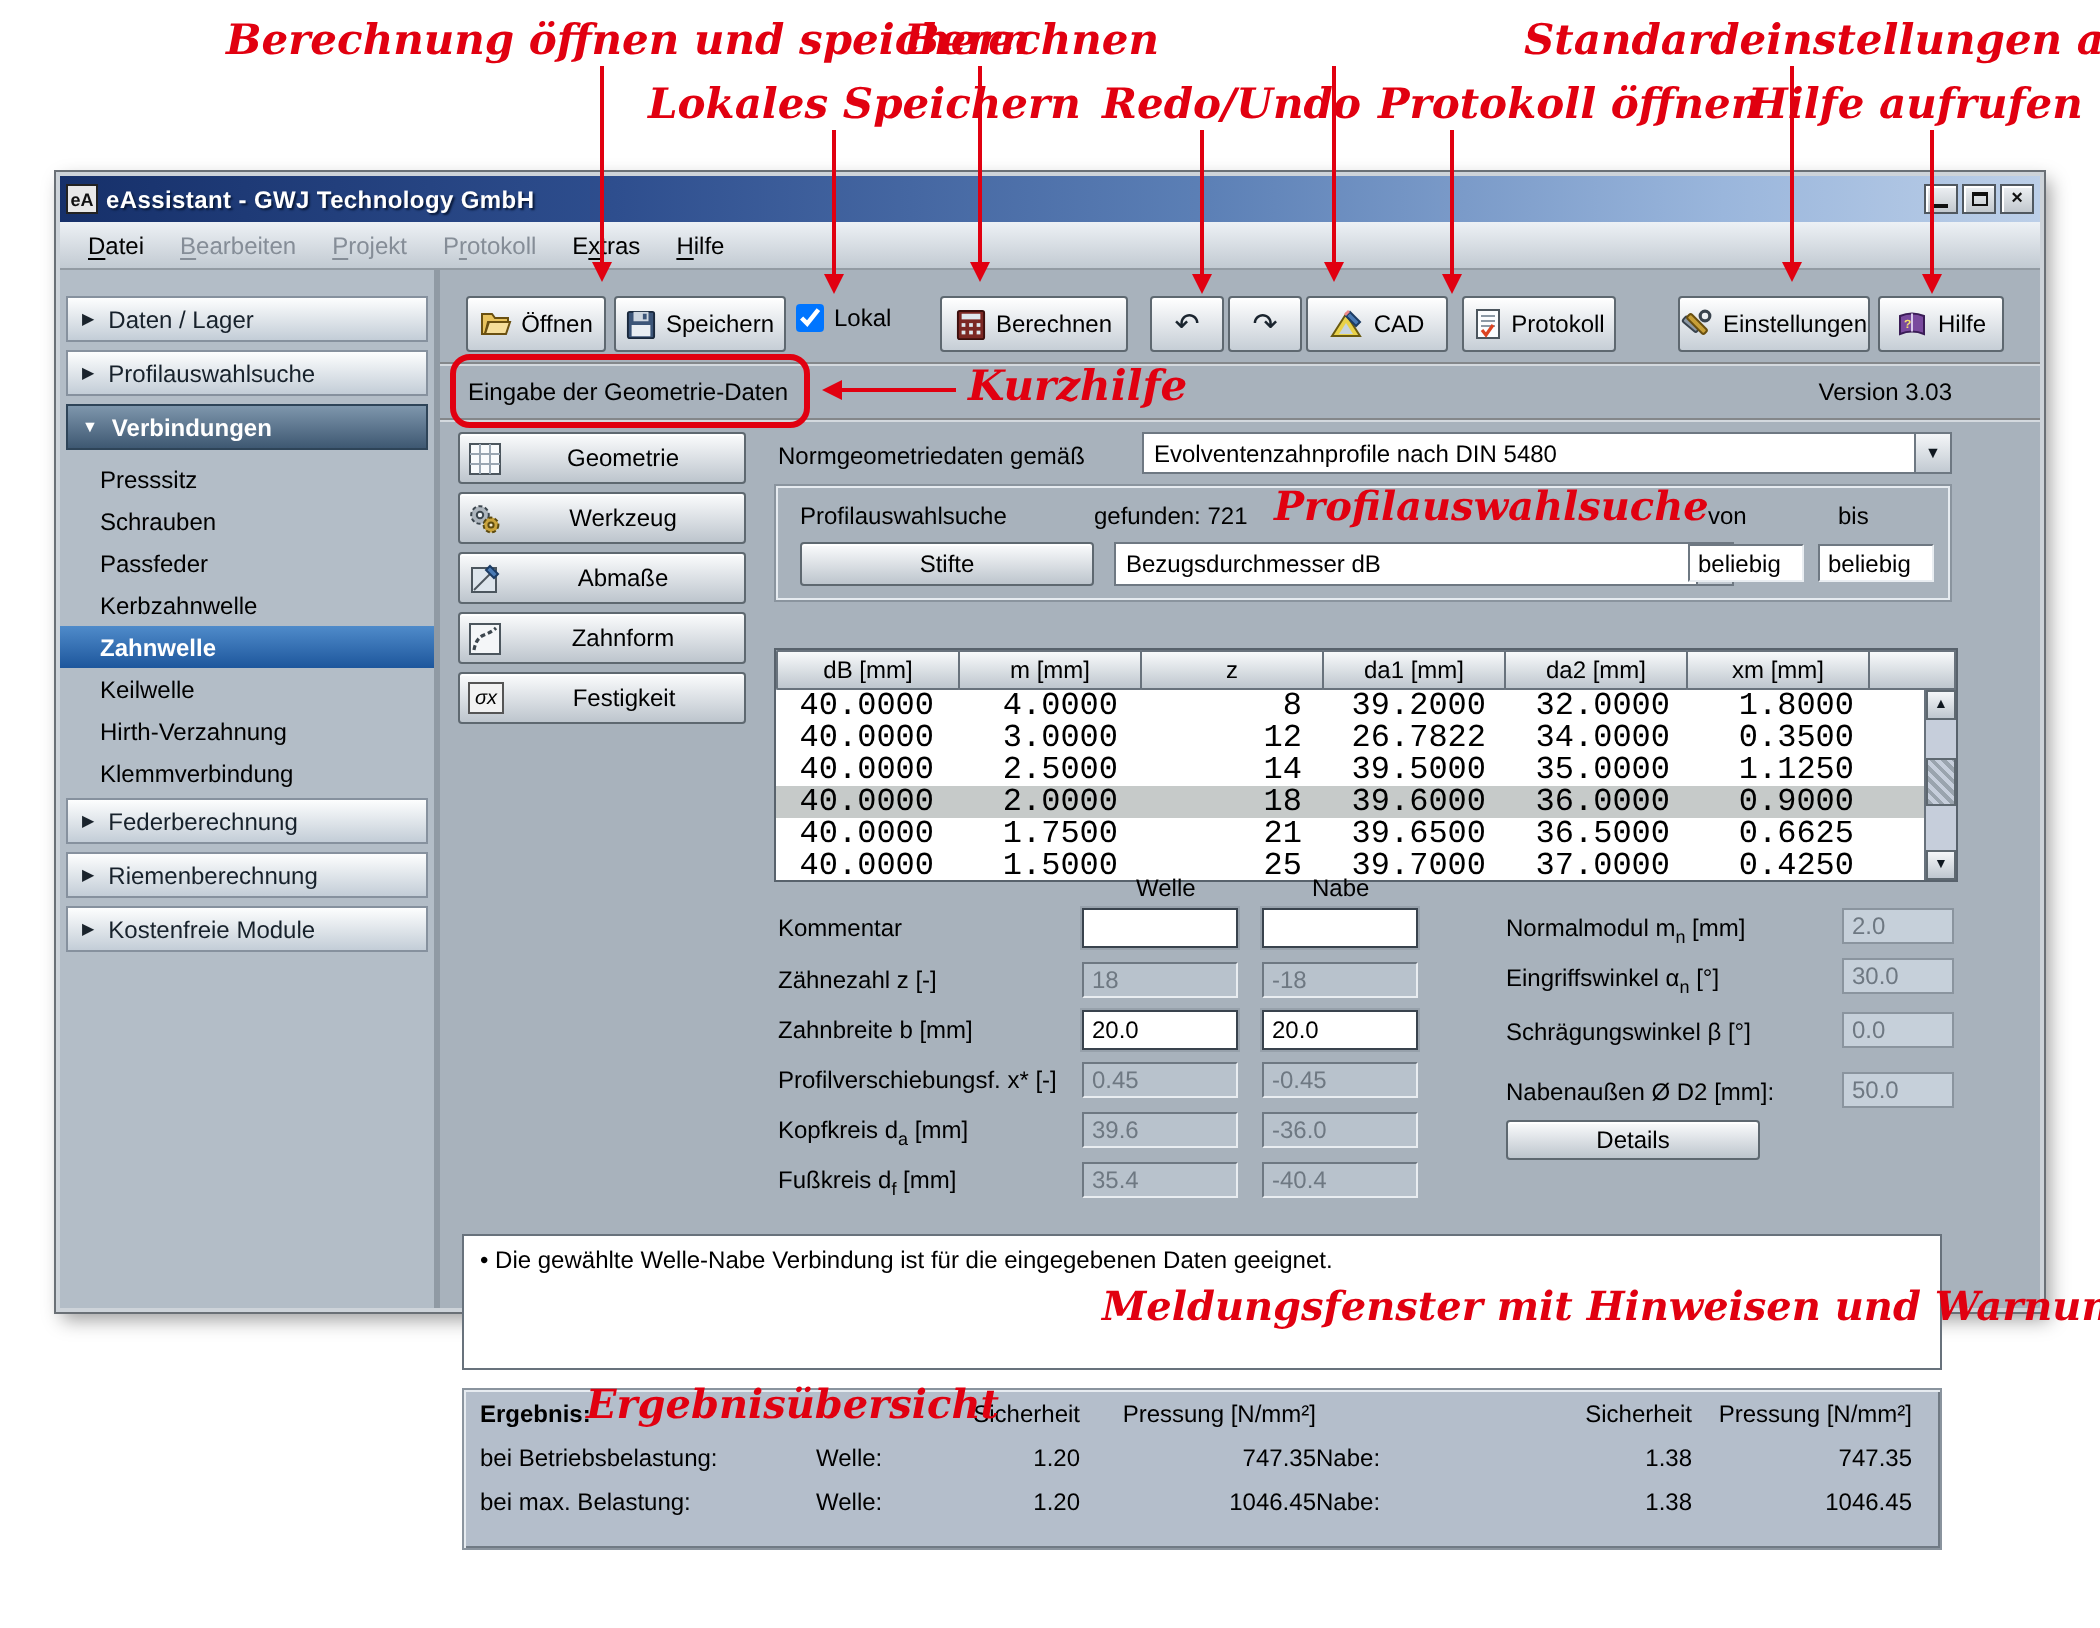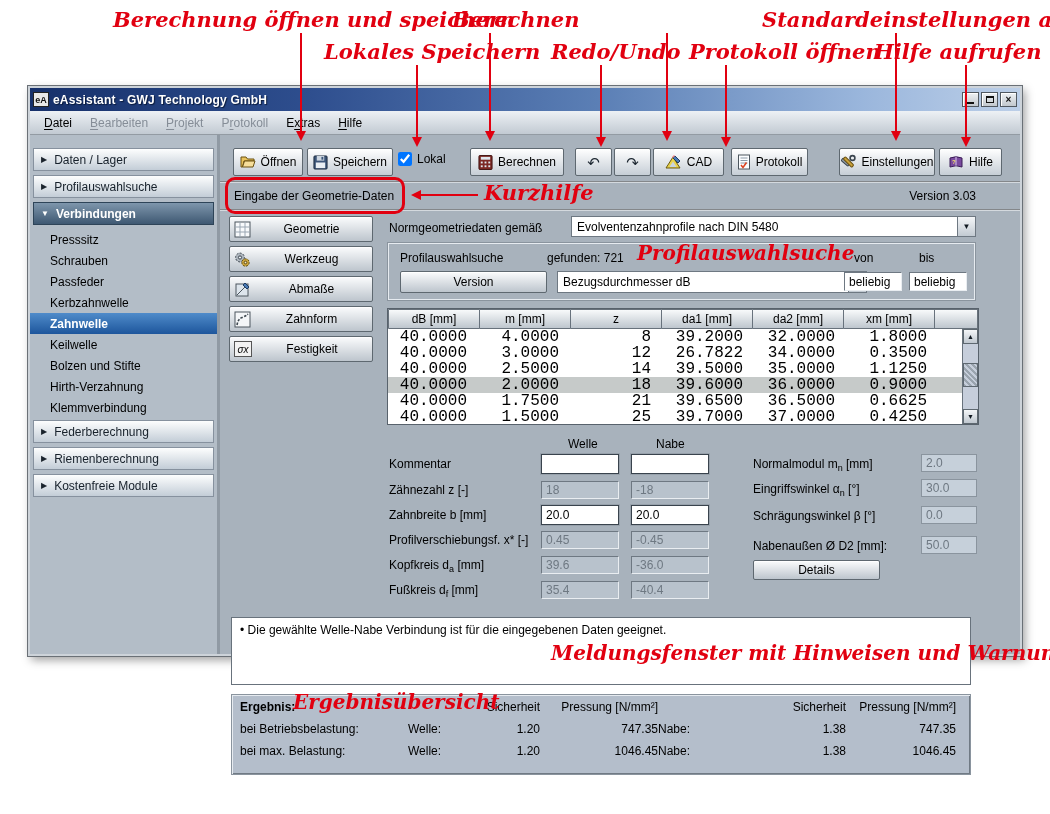--- a/index.html
+++ b/index.html
@@ -80,21 +80,21 @@
               font-size:8px; color:#101820; }
 
   
   .panel { position:absolute; border:1px solid #8a949e; box-shadow:inset 1px 1px 0 #e6ebf0, inset -1px -1px 0 #e6ebf0; }
   .plabel { position:absolute; white-space:nowrap; }
   .btn3d { position:absolute; display:flex; align-items:center; justify-content:center;
            background:linear-gradient(#fbfcfd,#bdc5cd); border:1px solid #5e6870; border-radius:2px;
            box-shadow:inset 0 1px 0 #fff; font-size:12px; }
 
   
-  .tbl { position:absolute; background:#fff; border:1px solid #58626c; }
+  .tbl { position:absolute; background:#fff; border:1px solid #58626c;margin-top:16px; }
   .tbl-head { display:flex; height:20px; background:#aab4be; }
   .th { width:92px; display:flex; align-items:center; justify-content:center;
         background:linear-gradient(#f8fafb,#bec6ce); border:1px solid #68727c; border-radius:1px; margin-right:-1px; font-size:12px; }
   .th-fill { flex:1; background:linear-gradient(#f8fafb,#bec6ce); border:1px solid #68727c; }
   .tr { display:flex; height:16px; }
   .td { width:92px; text-align:right; padding-right:13px; font-size:16px; line-height:16px;font-family:Liberation Mono, monospace; }
   .tr.selected { background:#c6cac9; }
   .vsb { position:absolute; right:0; top:20px; bottom:0; width:16px; background:#c6cedb; border-left:1px solid #68727c; }
   .sb-btn { position:absolute; left:0; width:15px; height:15px; background:linear-gradient(#f4f6f8,#bfc7cf);
             border:1px solid #5e6870; font-size:7px; display:flex; align-items:center; justify-content:center; color:#101820; }
@@ -172,21 +172,20 @@
         <div class="side-header open">
             <span class="tri">▼</span>
             <span>Verbindungen</span>
           </div>
         <div class="side-item">Presssitz</div>
         <div class="side-item">Schrauben</div>
         <div class="side-item">Passfeder</div>
         <div class="side-item">Kerbzahnwelle</div>
         <div class="side-item selected">Zahnwelle</div>
         <div class="side-item">Keilwelle</div>
-        <div class="side-item">Bolzen und Stifte</div>
         <div class="side-item">Hirth-Verzahnung</div>
         <div class="side-item">Klemmverbindung</div>
         <div class="side-header">
             <span class="tri">▶</span>
             <span>Federberechnung</span>
           </div>
         <div class="side-header">
             <span class="tri">▶</span>
             <span>Riemenberechnung</span>
           </div>
@@ -328,21 +327,21 @@
           <span class="dd-text">Evolventenzahnprofile nach DIN 5480</span>
           <span class="dd-arrow">▼</span>
         </div>
 
         <div class="panel" style="left:167px;top:107px;width:589px;height:59px;">
           <span class="plabel" style="left:12px;top:8px;">Profilauswahlsuche</span>
           <span class="plabel" style="left:159px;top:8px;">gefunden: 721</span>
           <span class="plabel" style="left:466px;top:8px;">von</span>
           <span class="plabel" style="left:531px;top:8px;">bis</span>
           <div class="btn3d" style="left:12px;top:28px;width:147px;height:22px;">
-              <span>Version</span>
+              <span>Stifte</span>
             </div>
           <div class="dropdown" style="left:169px;top:28px;width:310px;height:22px;">
             <span class="dd-text">Bezugsdurchmesser dB</span>
             <span class="dd-arrow">▼</span>
           </div>
           <input class="field" style="left: 456px; top: 29px; width: 58px; height: 19px;" value="beliebig">
           <input class="field" style="left: 521px; top: 29px; width: 58px; height: 19px;" value="beliebig">
         </div>
 
         <div class="tbl" style="left:167px;top:173px;width:592px;height:117px;">

